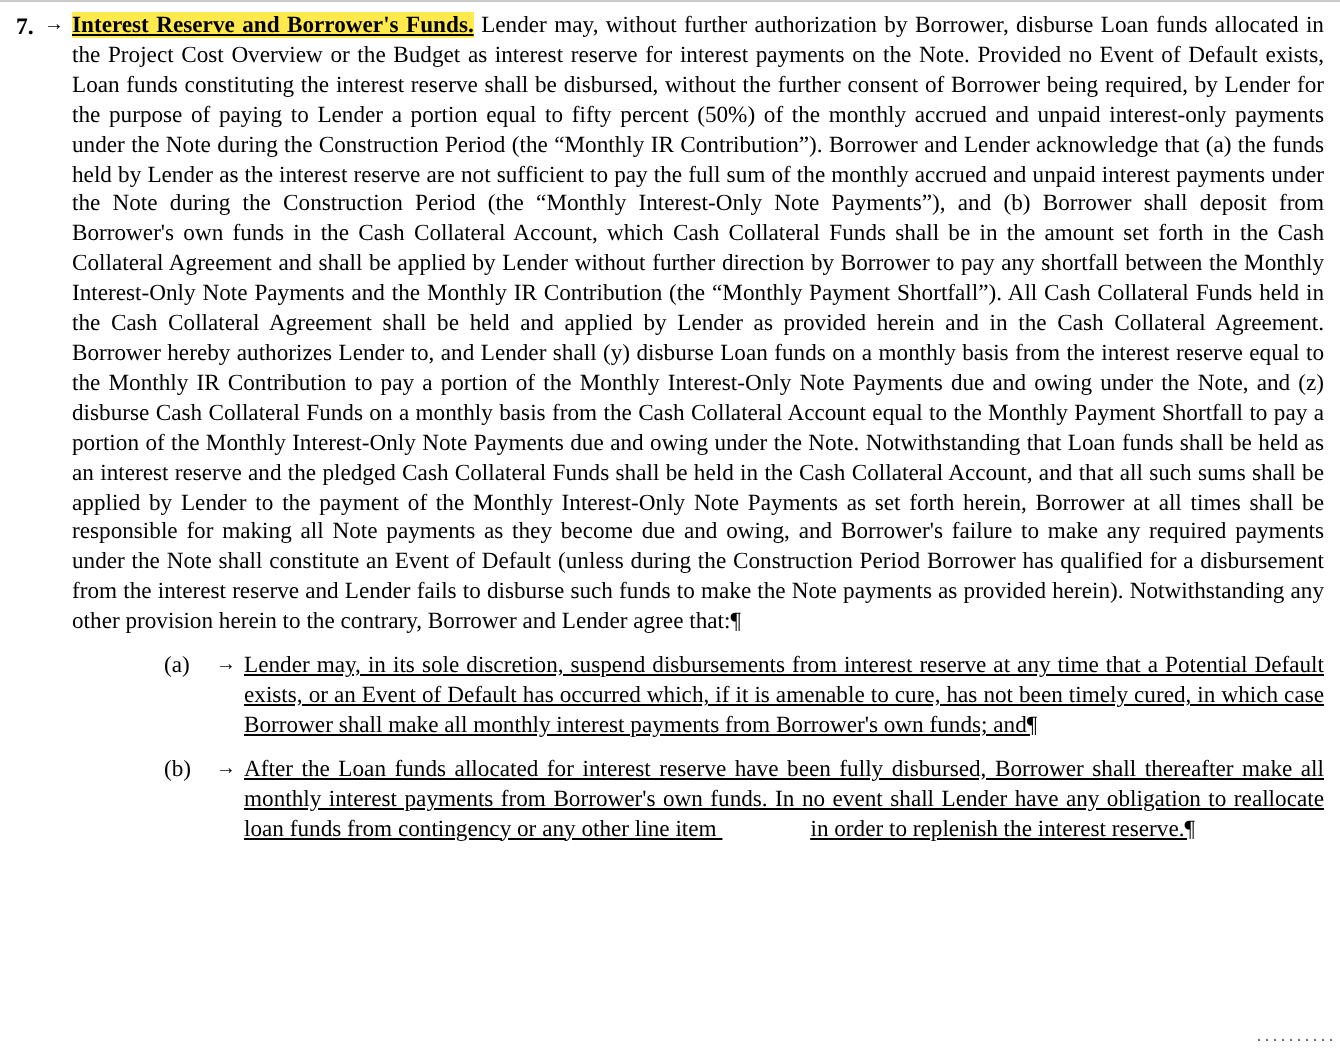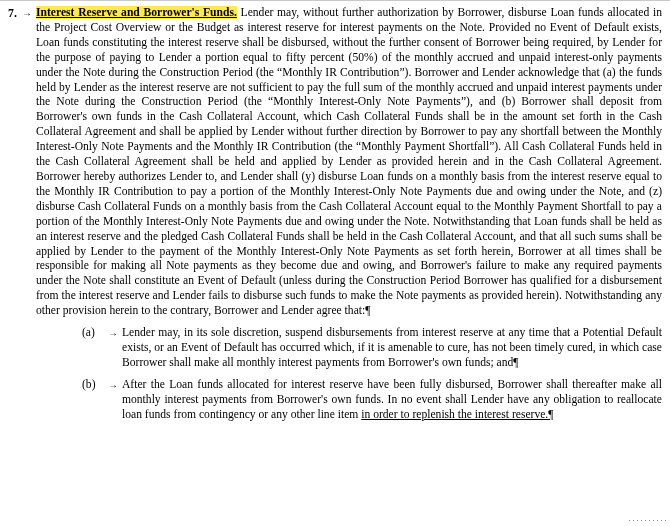--- a/index.html
+++ b/index.html
@@ -50,35 +50,37 @@
   .hl {
     background: #ffe94d;
     font-weight: bold;
     text-decoration: underline;
   }
   .b {
     font-weight: normal;
   }
   .u {
     text-decoration: underline;
+    margin-left: 44px;
   }
   .subpara {
     display: flex;
     align-items: flex-start;
     line-height: 14.9px;
     margin-left: 74px;
     margin-top: 7px;
   }
   .sublabel {
     flex: 0 0 auto;
     width: 26px;
   }
   .subbody {
     flex: 1 1 auto;
     text-align: justify;
+    text-decoration: underline;
   }
   .toprule {
     position: absolute;
     left: 0;
     right: 0;
     top: 0;
     height: 1px;
     background: #c9c9c9;
   }
   .bottom-dots {

